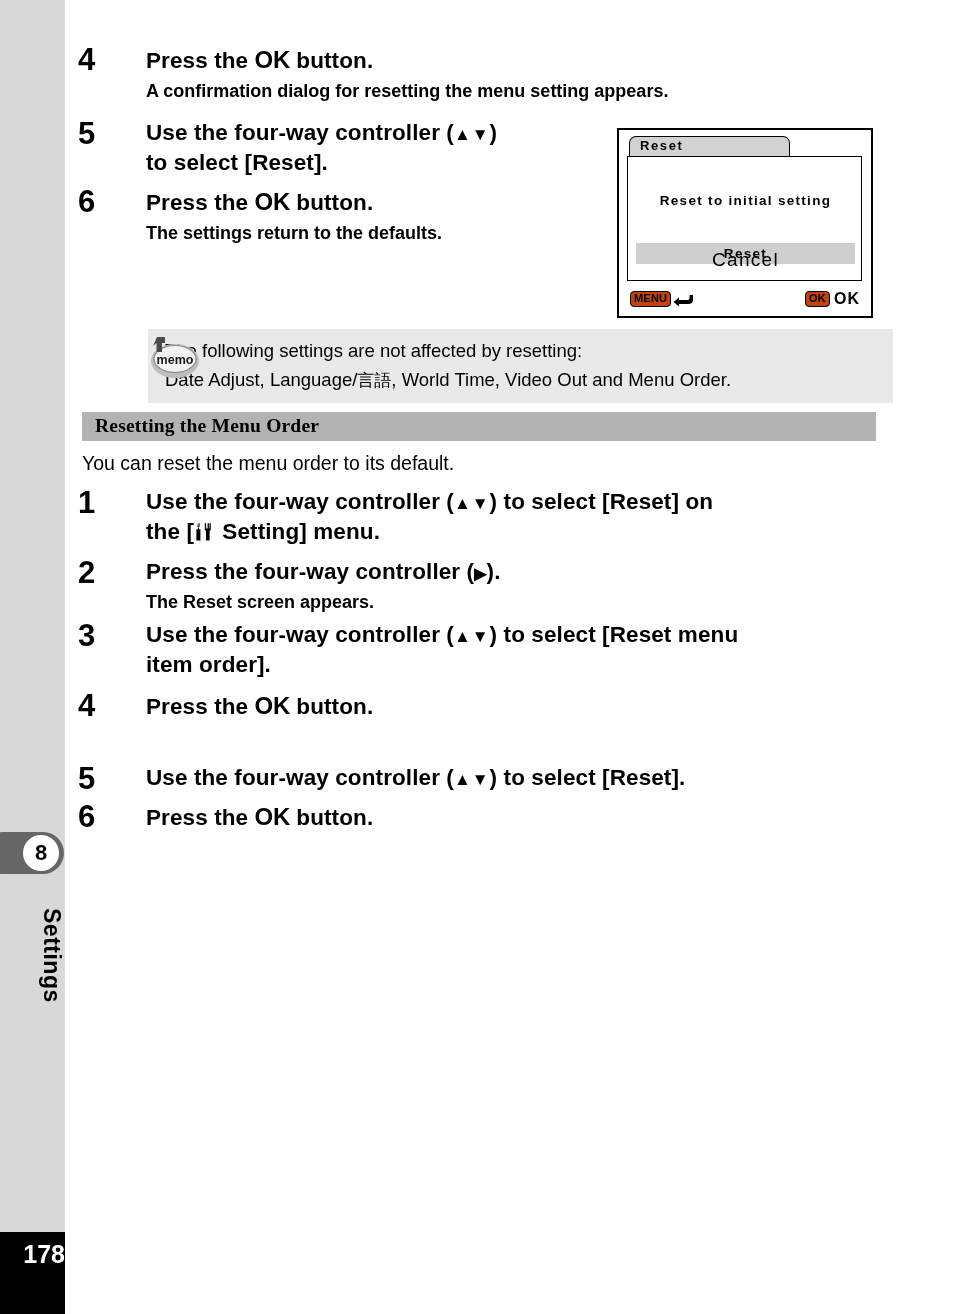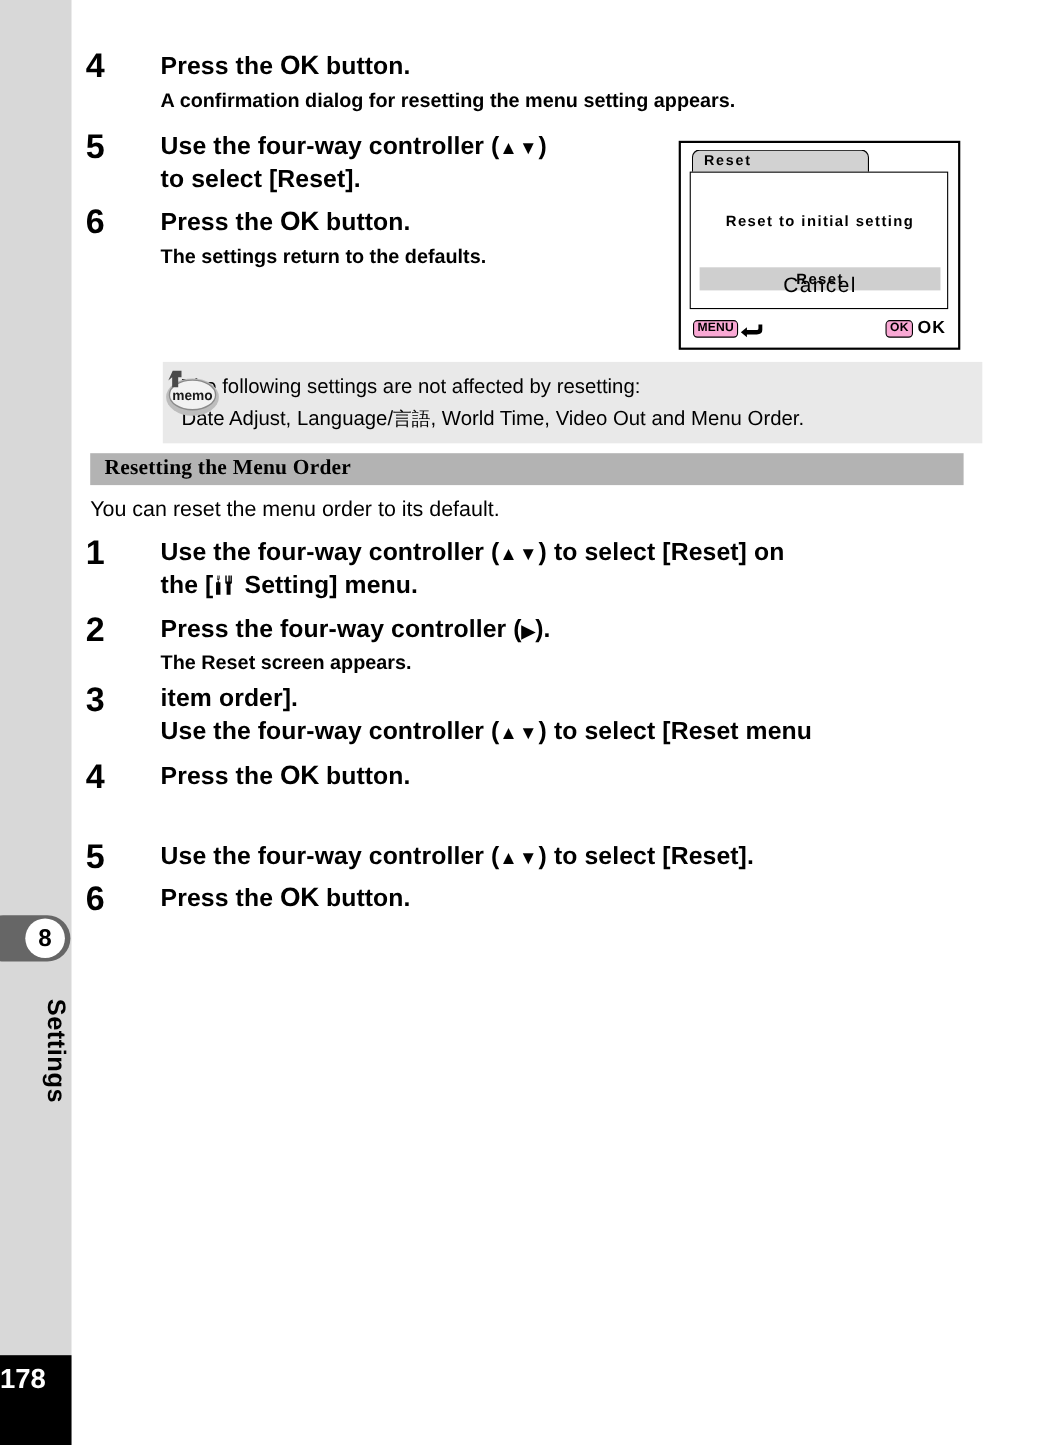--- a/index.html
+++ b/index.html
@@ -59,21 +59,21 @@
   #page-number-block {
     position: absolute;
     left: 0; top: 1232px;
     width: 65px; height: 82px;
     background: #000000;
   }
   #page-number {
     position: absolute;
     left: 0; top: 1240px;
     width: 65px;
-    text-align: left;
+    text-align: right;
     color: #ffffff;
     font-size: 25px;
     font-weight: bold;
   }
 
   
   #content {
     position: absolute;
     left: 65px; top: 0;
     width: 889px; height: 1314px;
@@ -248,21 +248,21 @@
   }
   .badge {
     display: inline-block;
     border: 1.5px solid #000;
     border-radius: 4px;
     font-size: 11px;
     font-weight: bold;
     padding: 0px 3px 1px 3px;
     line-height: 13px;
     letter-spacing: 0.2px;
-    background: #f9a8d4;
+    background: #c2410c;
   }
   #menu-badge-wrap {
     position: absolute;
     left: 11px; top: 6px;
     display: flex;
     align-items: center;
     gap: 2px;
   }
   #ok-badge-wrap {
     position: absolute;
@@ -370,22 +370,22 @@
     <div class="step-num">2</div>
     <div class="step-body">
       <div class="step-title"><span>Press the four-way controller (</span><span class="arrow-r">▶</span><span>).</span></div>
       <div class="step-desc">The Reset screen appears.</div>
     </div>
   </div>
 
   <div class="step" style="top:620px;">
     <div class="step-num">3</div>
     <div class="step-body">
+      <div class="step-title"><span>Use the four-way controller (</span><span class="arrows">▲▼</span><span>) to select [Reset menu</span></div>
       <div class="step-title">item order].</div>
-      <div class="step-title"><span>Use the four-way controller (</span><span class="arrows">▲▼</span><span>) to select [Reset menu</span></div>
     </div>
   </div>
 
   <div class="step" style="top:690px;">
     <div class="step-num">4</div>
     <div class="step-body">
       <div class="step-title"><span>Press the </span><span class="ok-glyph">OK</span><span> button.</span></div>
     </div>
   </div>
 

